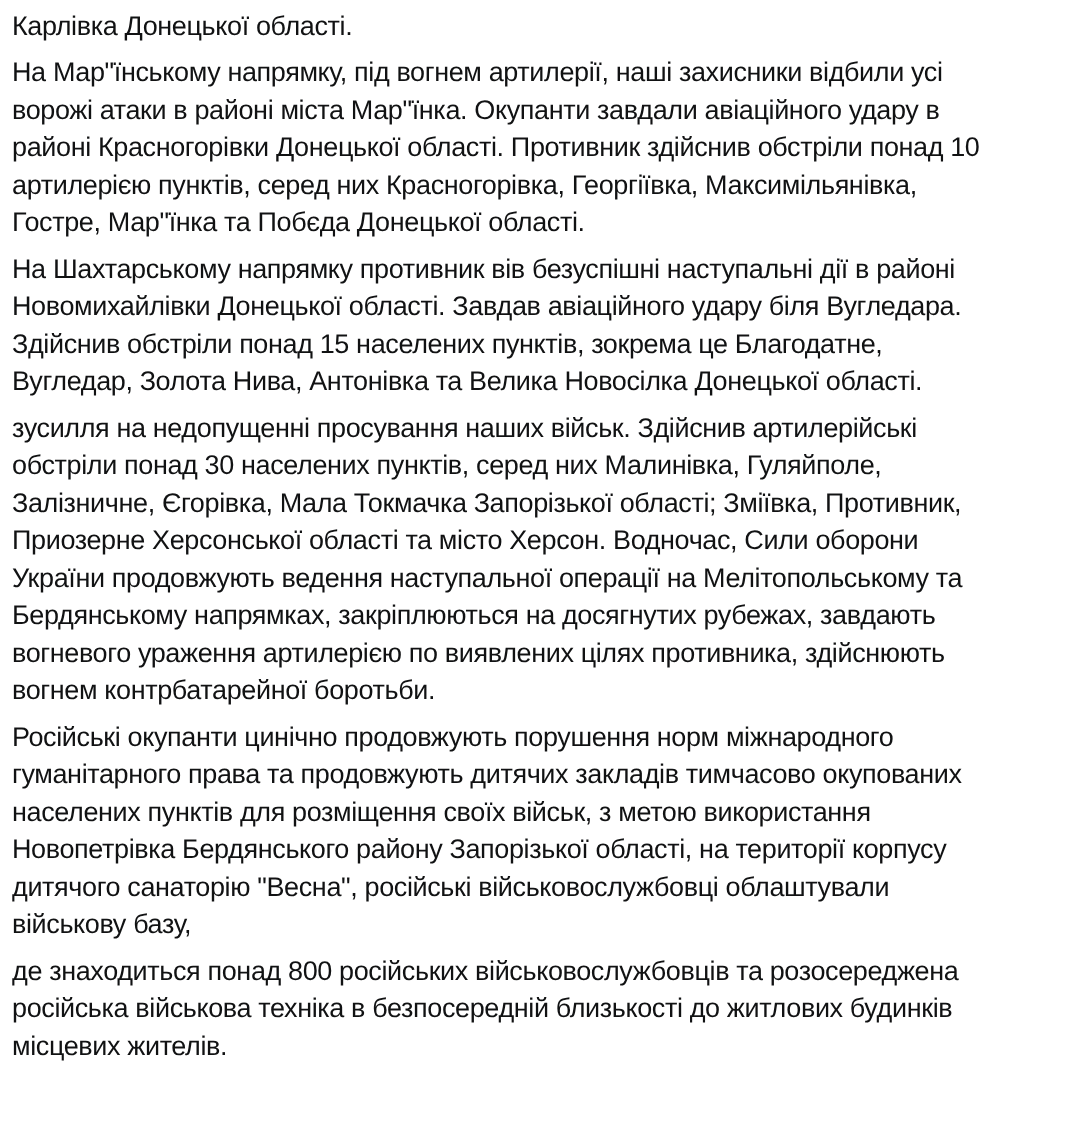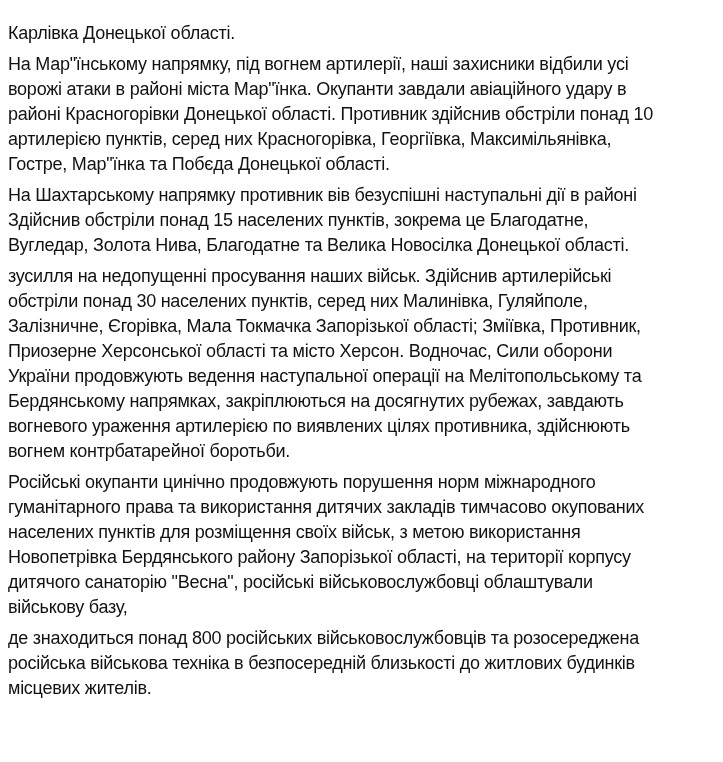--- a/index.html
+++ b/index.html
@@ -9,21 +9,21 @@
   body {
     width: 723px;
     height: 762px;
     background: #ffffff;
     overflow: hidden;
     box-sizing: border-box;
   }
   .post-text {
     box-sizing: border-box;
     width: 723px;
-    padding: 21px 4px 0 8px;
+    padding: 5px 4px 0 8px;
     color: #111213;
     font-family: "Liberation Sans", "DejaVu Sans", sans-serif;
     font-size: 18px;
     line-height: 25px;
     letter-spacing: -0.25px;
   }
   .para {
     margin: 0 0 6px 0;
   }
   .line {
@@ -42,38 +42,39 @@
   <div class="para">
     <div class="line">На Мар"їнському напрямку, під вогнем артилерії, наші захисники відбили усі</div>
     <div class="line">ворожі атаки в районі міста Мар"їнка. Окупанти завдали авіаційного удару в</div>
     <div class="line">районі Красногорівки Донецької області. Противник здійснив обстріли понад 10</div>
     <div class="line">артилерією пунктів, серед них Красногорівка, Георгіївка, Максимільянівка,</div>
     <div class="line">Гостре, Мар"їнка та Побєда Донецької області.</div>
   </div>
 
   <div class="para">
     <div class="line">На Шахтарському напрямку противник вів безуспішні наступальні дії в районі</div>
+    <div class="line">Новомихайлівки Донецької області. Завдав авіаційного удару біля Вугледара.</div>
     <div class="line">Здійснив обстріли понад 15 населених пунктів, зокрема це Благодатне,</div>
-    <div class="line">Вугледар, Золота Нива, Благодатне та Велика Новосілка Донецької області.</div>
+    <div class="line">Вугледар, Золота Нива, Антонівка та Велика Новосілка Донецької області.</div>
   </div>
 
   <div class="para">
     <div class="line">зусилля на недопущенні просування наших військ. Здійснив артилерійські</div>
     <div class="line">обстріли понад 30 населених пунктів, серед них Малинівка, Гуляйполе,</div>
     <div class="line">Залізничне, Єгорівка, Мала Токмачка Запорізької області; Зміївка, Противник,</div>
     <div class="line">Приозерне Херсонської області та місто Херсон. Водночас, Сили оборони</div>
     <div class="line">України продовжують ведення наступальної операції на Мелітопольському та</div>
     <div class="line">Бердянському напрямках, закріплюються на досягнутих рубежах, завдають</div>
     <div class="line">вогневого ураження артилерією по виявлених цілях противника, здійснюють</div>
     <div class="line">вогнем контрбатарейної боротьби.</div>
   </div>
 
   <div class="para">
     <div class="line">Російські окупанти цинічно продовжують порушення норм міжнародного</div>
-    <div class="line">гуманітарного права та використання дитячих закладів тимчасово окупованих</div>
+    <div class="line">гуманітарного права та продовжують дитячих закладів тимчасово окупованих</div>
     <div class="line">населених пунктів для розміщення своїх військ, з метою використання</div>
     <div class="line">Новопетрівка Бердянського району Запорізької області, на території корпусу</div>
     <div class="line">дитячого санаторію "Весна", російські військовослужбовці облаштували</div>
     <div class="line">військову базу,</div>
   </div>
 
   <div class="para">
     <div class="line">де знаходиться понад 800 російських військовослужбовців та розосереджена</div>
     <div class="line">російська військова техніка в безпосередній близькості до житлових будинків</div>
     <div class="line">місцевих жителів.</div>

